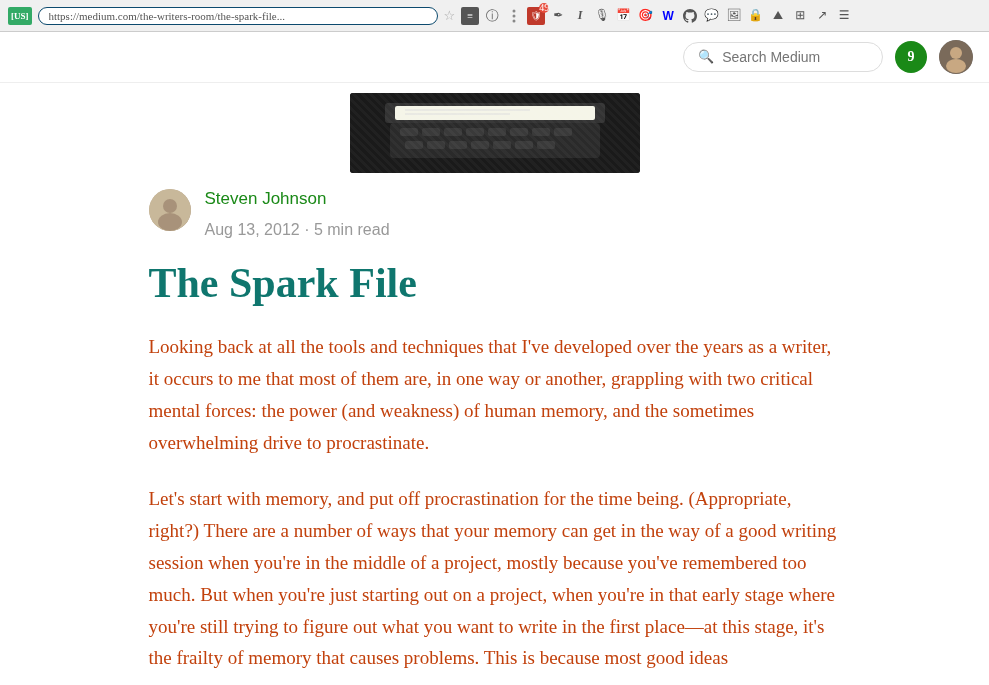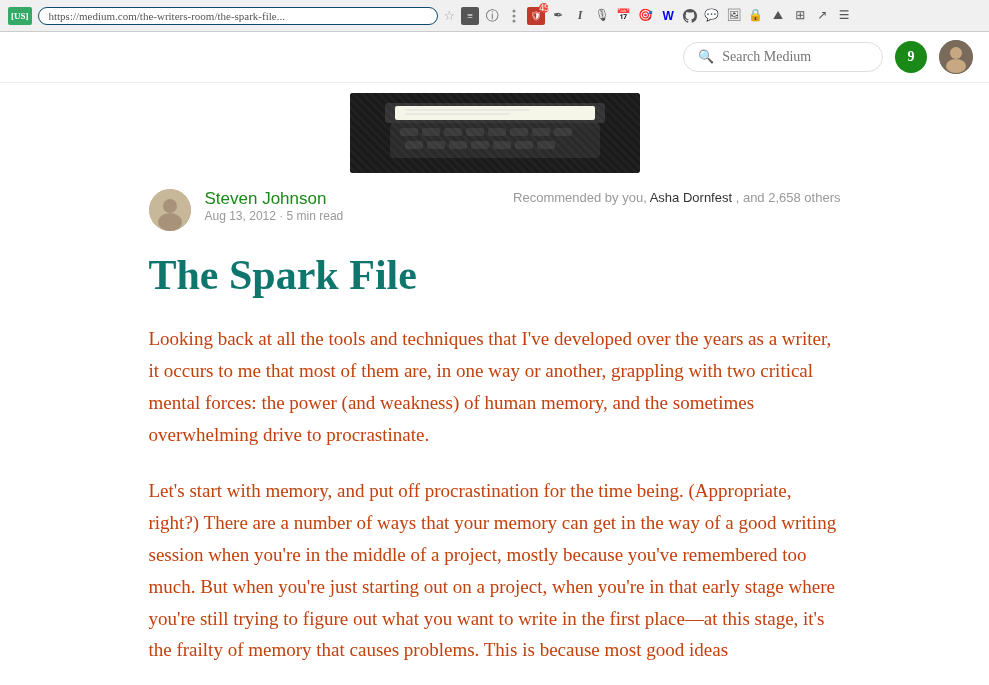--- a/index.html
+++ b/index.html
@@ -46,21 +46,21 @@
       border-bottom: 1px solid #eee;
       gap: 12px;
     }
     .search-box {
       display: flex; align-items: center;
       border: 1px solid #ddd; border-radius: 20px;
       padding: 6px 14px; gap: 8px;
       width: 200px;
     }
     .search-icon { color: #aaa; font-size: 13px; }
-    .search-input { border: none; outline: none; font-size: 14px; color: #999; width: 100%; font-family: Liberation Serif, serif; }
+    .search-input { border: none; outline: none; font-size: 14px; color: #999; width: 100%; font-family: Liberation Sans, sans-serif; }
     .notif-btn {
       width: 32px; height: 32px; background: #1a8917; border-radius: 50%;
       display: flex; align-items: center; justify-content: center;
       color: white; font-size: 14px; font-weight: bold; cursor: pointer;
     }
     .avatar {
       width: 34px; height: 34px; border-radius: 50%; overflow: hidden; cursor: pointer;
       background: #888; display: flex; align-items: center; justify-content: center;
     }
     .avatar svg { width: 34px; height: 34px; }
@@ -94,21 +94,21 @@
     .author-row {
       display: flex; align-items: flex-start; gap: 14px; margin-bottom: 20px;
     }
     .author-avatar {
       width: 42px; height: 42px; border-radius: 50%;
       background: linear-gradient(135deg, #c8b89a, #a8927a);
       flex-shrink: 0; overflow: hidden; display: flex; align-items: center; justify-content: center;
     }
     .author-info { flex: 1; }
     .author-name { color: #1a8917; font-size: 17px; font-family: sans-serif; text-decoration: none; cursor: pointer; font-weight: normal; }
-    .author-meta { font-size: 12px; color: #999; font-family: sans-serif; margin-top: 0; }
+    .author-meta { font-size: 16px; color: #999; font-family: sans-serif; margin-top: 12px; }
     .recommendation {
       font-size: 13px; color: #999; font-family: sans-serif; text-align: right;
       line-height: 1.4; max-width: 380px;
     }
     .rec-name { color: #333; font-weight: normal; }
 
     
     .article-title {
       font-size: 42px; font-weight: 700; color: #0f766e;
       line-height: 1.15; margin-bottom: 24px;
@@ -225,25 +225,20 @@
       </svg>
     </div>
     <div class="author-info">
       <div class="author-name">Steven Johnson</div>
       <div class="author-meta">
         <span>Aug 13, 2012</span>
         <span> · </span>
         <span>5 min read</span>
       </div>
     </div>
-    <div class="recommendation">
-      <span>Recommended by you,</span>
-      <span class="rec-name">Asha Dornfest</span>
-      <span>, and 2,658 others</span>
-    </div>
   </div>
 
   <h1 class="article-title">The Spark File</h1>
 
   <div class="article-body">
     <p>Looking back at all the tools and techniques that I've developed over the years as a writer, it occurs to me that most of them are, in one way or another, grappling with two critical mental forces: the power (and weakness) of human memory, and the sometimes overwhelming drive to procrastinate.</p>
     <p>Let's start with memory, and put off procrastination for the time being. (Appropriate, right?) There are a number of ways that your memory can get in the way of a good writing session when you're in the middle of a project, mostly because you've remembered too much. But when you're just starting out on a project, when you're in that early stage where you're still trying to figure out what you want to write in the first place—at this stage, it's the frailty of memory that causes problems. This is because most good ideas</p>
   </div>
 
 </div>

